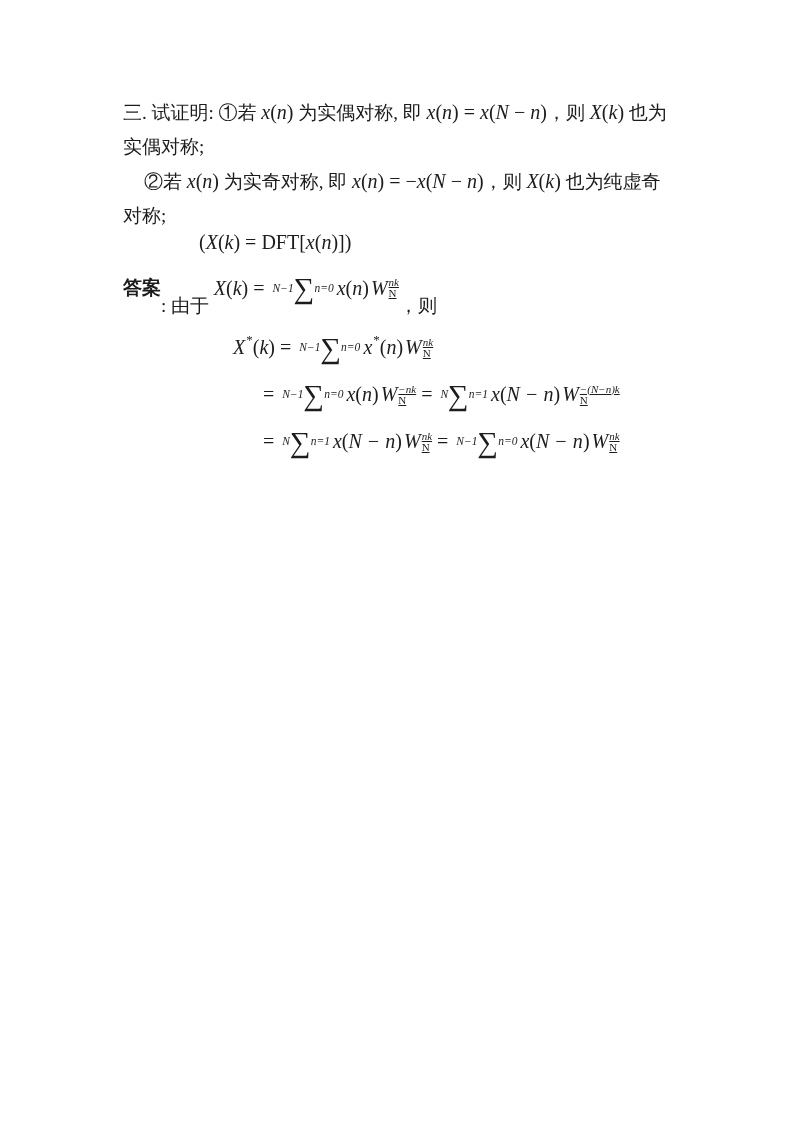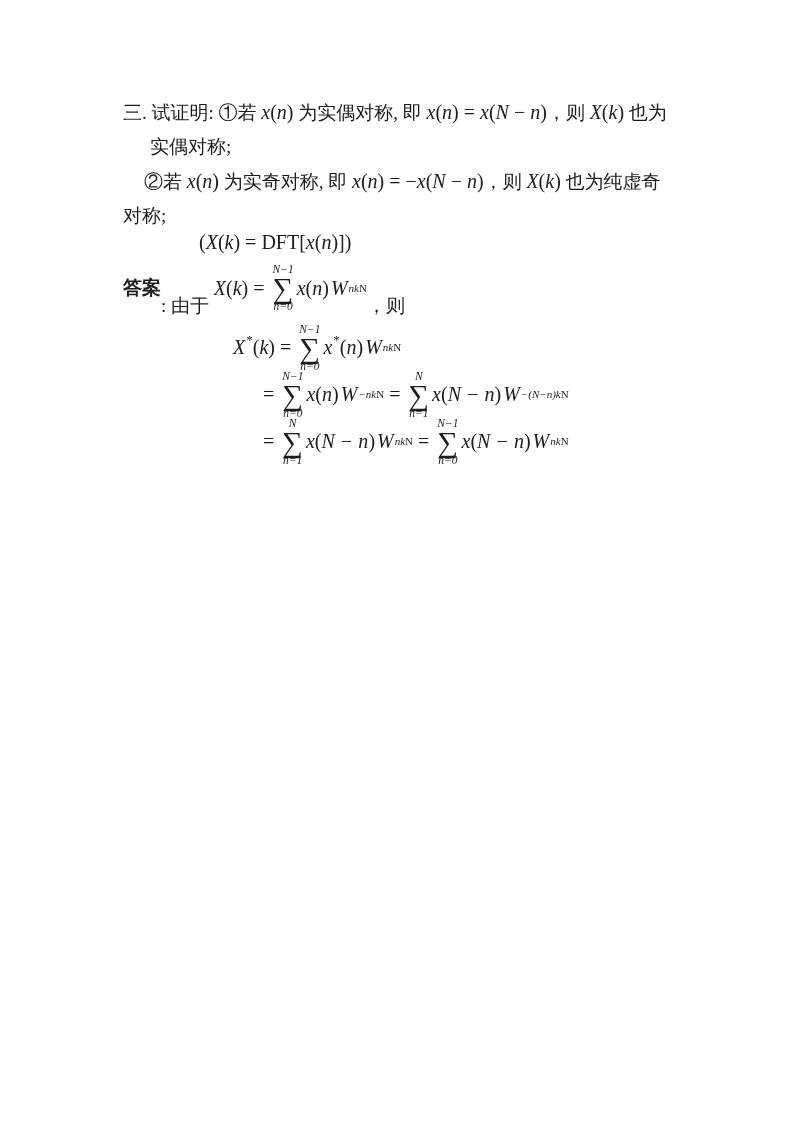--- a/index.html
+++ b/index.html
@@ -18,21 +18,21 @@
     left: 123px;
     font-size: 19px;
     line-height: 26px;
     white-space: nowrap;
   }
   .line.flexline {
     display: flex;
     align-items: center;
   }
   #line1 { top: 99px; }
-  #line2 { top: 134px; margin-left: 27px; }
+  #line2 { top: 134px; }
   #line3 { top: 168px; left: 144px; }
   #line4 { top: 203px; }
   #line5 { top: 229px; left: 160px; margin-left: 39px; }
   #answer-line { top: 261px; height: 54px; }
   
   .derivation {
     position: absolute;
     left: 233px;
     top: 324px;
   }
@@ -50,21 +50,20 @@
   .tk-m  { font-size: 20px; font-style: italic; white-space: pre; }
   .tk-u  { font-size: 20px; white-space: pre; }
   .tk-sups {
     font-size: 13px;
     position: relative;
     top: -8px;
     margin-left: 1px;
   }
   .tk-sum {
     display: inline-flex;
-    flex-direction: column;
     align-items: center;
     vertical-align: middle;
     margin: 0 3px;
   }
   .sum-lim {
     font-size: 11.5px;
     font-style: italic;
     line-height: 11px;
     white-space: pre;
   }
@@ -75,22 +74,23 @@
   }
   .tk-w {
     display: inline-flex;
     align-items: center;
     vertical-align: middle;
     margin-left: 2px;
   }
   .w-base { font-size: 20px; font-style: italic; }
   .w-stk {
     display: inline-flex;
-    flex-direction: row;
+    flex-direction: column;
     margin-left: 1px;
+    text-decoration: underline;
   }
   .w-sup { font-size: 11px; font-style: italic; line-height: 11px; white-space: pre; }
   .w-sub { font-size: 11px; line-height: 11px; }
 </style>
 </head>
 <body>
 
 <div class="page">
 
   <div id="line1" class="line"><span class="tk-c">三. 试证明: ①若 </span><span class="tk-m">x</span><span class="tk-u">(</span><span class="tk-m">n</span><span class="tk-u">)</span><span class="tk-c"> 为实偶对称, 即 </span><span class="tk-m">x</span><span class="tk-u">(</span><span class="tk-m">n</span><span class="tk-u">) = </span><span class="tk-m">x</span><span class="tk-u">(</span><span class="tk-m">N</span><span class="tk-u"> − </span><span class="tk-m">n</span><span class="tk-u">)</span><span class="tk-c">，则 </span><span class="tk-m">X</span><span class="tk-u">(</span><span class="tk-m">k</span><span class="tk-u">)</span><span class="tk-c"> 也为</span></div>

